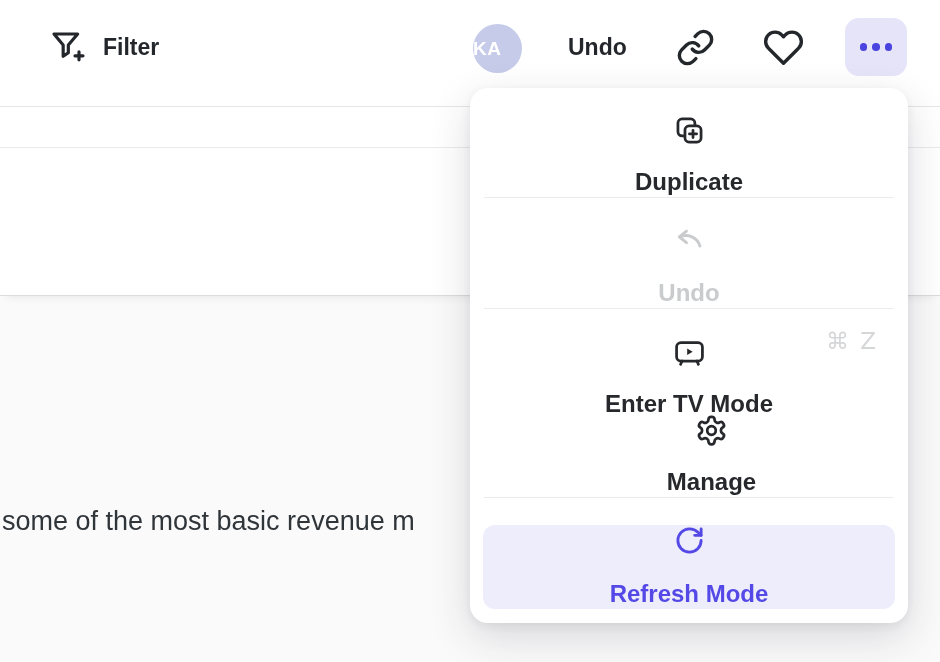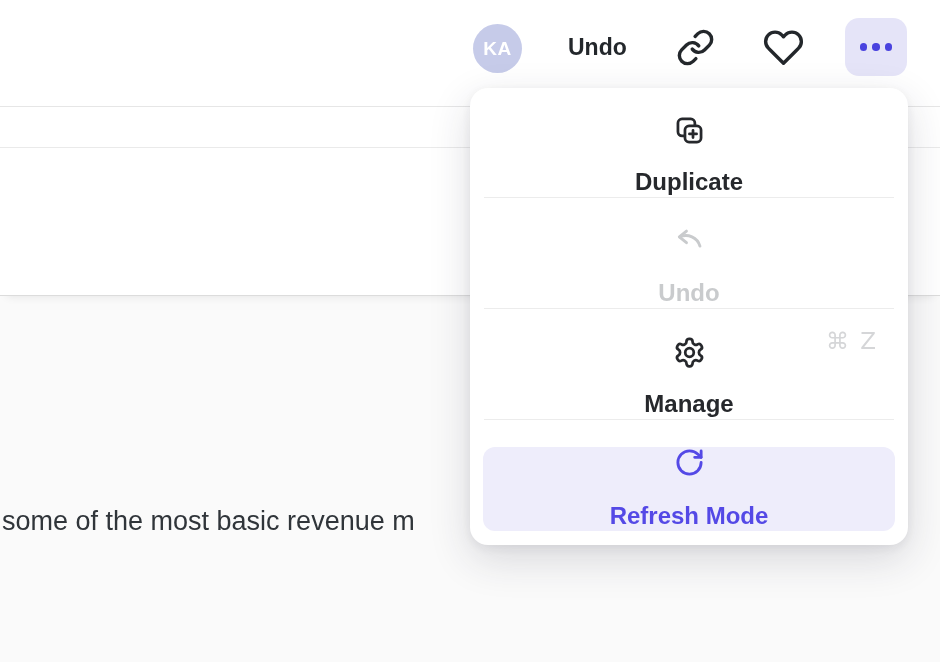--- a/index.html
+++ b/index.html
@@ -44,21 +44,21 @@
   .tb-item{
     position:absolute;display:flex;align-items:center;gap:15px;height:52px;top:21px;
     color:var(--toolbar-text);font-size:23px;font-weight:600;cursor:pointer;
     background:none;border:none;font-family:inherit;
   }
   .tb-item .icn{display:flex;align-items:center;justify-content:center;}
   .tb-filter{left:48px;}
   .tb-subscribe{left:244px;color:var(--muted-subscribe);}
   .avatar{
     position:absolute;left:473px;top:24px;width:49px;height:49px;border-radius:50%;
-    background:var(--avatar-bg);display:flex;align-items:center;justify-content:center;
+    background:var(--avatar-bg);display:flex;align-items:center;justify-content:flex-start;
     color:#fff;font-size:19px;font-weight:700;letter-spacing:.5px;cursor:pointer;
     border:none;font-family:inherit;
   }
   .tb-share{left:568px;}
   .tb-link{left:676px;}
   .tb-heart{left:763px;}
   .more-btn{
     position:absolute;left:845px;top:18px;width:62px;height:58px;border-radius:14px;
     background:var(--more-button-bg);border:none;cursor:pointer;
     display:flex;align-items:center;justify-content:center;gap:5px;
@@ -93,20 +93,29 @@
 <body>
 
 <div class="stage">
 
   <div class="band-lower"></div>
   <div class="content-card"></div>
   <div class="body-text">some of the most basic revenue m</div>
 
   <header class="toolbar">
 
+    <button class="tb-item tb-filter">
+      <span class="icn">
+        <svg width="40" height="40" viewBox="0 0 24 24" fill="none" stroke="currentColor" stroke-width="1.9" stroke-linecap="round" stroke-linejoin="round">
+          <path d="M3.6 4.2h14.2l-5.6 6.6v4.6l-3.1 2.2v-6.8L3.6 4.2z"></path>
+          <path d="M18.6 14.9v4.8M16.2 17.3h4.8"></path>
+        </svg>
+      </span>
+      <span>Filter</span>
+    </button>
 
 
     <button class="avatar">
       <span>KA</span>
     </button>
 
     <button class="tb-item tb-share">
       <span>Undo</span>
     </button>
 
@@ -155,20 +164,30 @@
           <path d="M9.8 4.4 4.6 8.6l5.2 4.3"></path>
           <path d="M4.9 8.7a10.6 10.6 0 0 1 14.7 6.6"></path>
         </svg>
       </span>
       <span>Undo</span>
       <span class="shortcut">⌘ Z</span>
     </div>
 
     <hr class="menu-sep">
 
+    <div class="menu-item">
+      <span class="micn">
+        <svg width="35" height="33" viewBox="0 0 24 24" fill="none" stroke="currentColor" stroke-width="2" stroke-linecap="round" stroke-linejoin="round">
+          <rect x="2.6" y="4.8" width="18.8" height="13.4" rx="3.2"></rect>
+          <path d="M10.3 9v4.8l4-2.4z" fill="currentColor" stroke="none"></path>
+          <path d="M6.6 18.2 5.5 20.6M17.4 18.2l1.1 2.4"></path>
+        </svg>
+      </span>
+      <span>Enter TV Mode</span>
+    </div>
 
     <div class="menu-item">
       <span class="micn">
         <svg width="33" height="33" viewBox="0 0 24 24" fill="none" stroke="currentColor" stroke-width="2" stroke-linecap="round" stroke-linejoin="round">
           <path d="M12.22 2h-.44a2 2 0 0 0-2 2v.18a2 2 0 0 1-1 1.73l-.43.25a2 2 0 0 1-2 0l-.15-.08a2 2 0 0 0-2.73.73l-.22.38a2 2 0 0 0 .73 2.73l.15.1a2 2 0 0 1 1 1.72v.51a2 2 0 0 1-1 1.74l-.15.09a2 2 0 0 0-.73 2.73l.22.38a2 2 0 0 0 2.73.73l.15-.08a2 2 0 0 1 2 0l.43.25a2 2 0 0 1 1 1.73V20a2 2 0 0 0 2 2h.44a2 2 0 0 0 2-2v-.18a2 2 0 0 1 1-1.73l.43-.25a2 2 0 0 1 2 0l.15.08a2 2 0 0 0 2.73-.73l.22-.39a2 2 0 0 0-.73-2.73l-.15-.08a2 2 0 0 1-1-1.74v-.5a2 2 0 0 1 1-1.74l.15-.09a2 2 0 0 0 .73-2.73l-.22-.38a2 2 0 0 0-2.73-.73l-.15.08a2 2 0 0 1-2 0l-.43-.25a2 2 0 0 1-1-1.73V4a2 2 0 0 0-2-2z"></path>
           <circle cx="12" cy="12" r="3.1"></circle>
         </svg>
       </span>
       <span>Manage</span>
     </div>

